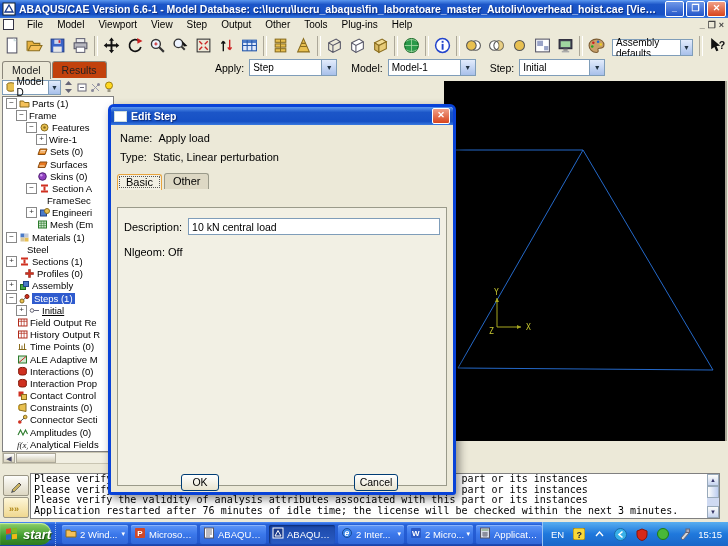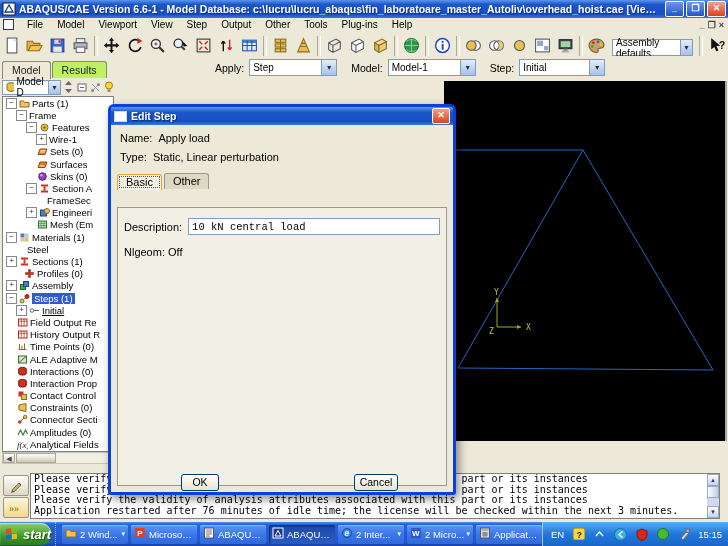--- a/index.html
+++ b/index.html
@@ -36,21 +36,21 @@
   .combo{height:17px;background:#fff;border:1px solid #7f9db9;display:flex;align-items:center;
     font-size:10px;padding-left:3px;box-sizing:border-box;}
   .combo .arr{margin-left:auto;width:14px;height:100%;
     background:linear-gradient(180deg,#e3ecfc,#a8c0ea);border-left:1px solid #7f9db9;
     color:#234;font-size:7px;display:flex;align-items:center;justify-content:center;}
 
   
   .contextbar{left:0;top:56px;width:728px;height:22px;background:#ECE9D8;}
   .tabs{position:absolute;left:2px;bottom:0;display:flex;align-items:flex-end;}
   .tab{font-size:10.5px;padding:2px 9px;border:1px solid #8a867a;border-bottom:none;
-    border-radius:3px 3px 0 0;background:#bef264;margin-right:1px;color:#222;}
+    border-radius:3px 3px 0 0;background:#c2410c;margin-right:1px;color:#222;}
   .tab.active{background:#ECE9D8;padding-bottom:3px;position:relative;top:1px;}
   .modctl{position:absolute;left:215px;top:3px;display:flex;align-items:center;font-size:10.5px;}
   .modctl .lbl{margin:0 5px 0 14px;}
 
   
   .treepanel{left:2px;top:79px;width:113px;height:386px;}
   .treehdr{display:flex;align-items:center;height:16px;}
   .hdrbtn{width:14px;height:14px;display:flex;align-items:center;justify-content:center;margin-left:2px;}
   .treebox{position:absolute;left:0;top:17px;width:112px;height:356px;background:#fff;
     border:1px solid #808080;overflow:hidden;box-sizing:border-box;}
@@ -88,21 +88,21 @@
   .drow .dl{margin-right:6px;}
   .dtabs{display:flex;align-items:flex-end;margin:9px 0 0 6px;height:17px;}
   .dtab{font-size:11px;padding:1px 8px 2px 8px;border:1px solid #9a9a8a;border-bottom:none;
     border-radius:3px 3px 0 0;background:#ddd8c4;margin-right:2px;}
   .dtab.active{background:#F2F0E4;outline:1px dotted #555;outline-offset:-3px;position:relative;top:1px;
     border-color:#e8a33d;}
   .dpanel{position:absolute;left:6px;right:6px;top:75px;height:277px;background:#F2F0E4;
     border:1px solid #9a9a8a;}
   .descrow{display:flex;align-items:center;margin:10px 6px 0 6px;}
   .descrow input{flex:1;height:15px;border:1px solid #7f9db9;font-size:10.5px;
-    font-family:Liberation Mono, monospace;padding:0 3px;margin-left:6px;background:#fff;}
+    font-family:Liberation Sans, sans-serif;padding:0 3px;margin-left:6px;background:#fff;}
   .nlrow{margin:11px 0 0 6px;}
   .dbuttons{position:absolute;left:0;right:0;bottom:5px;height:17px;}
   .xpbtn{position:absolute;height:17px;background:linear-gradient(180deg,#ffffff,#e8e4d0);
     border:1px solid #003C74;border-radius:3px;font-size:10.5px;text-align:center;
     line-height:15px;box-sizing:border-box;}
 
   
   .console{left:0;top:471px;width:728px;height:50px;background:#ECE9D8;}
   .cbtn{position:absolute;width:24px;height:19px;background:linear-gradient(180deg,#fdfdfb,#ddd7c2);
     border:1px solid #9a9685;border-radius:2px;display:flex;align-items:center;justify-content:center;}

